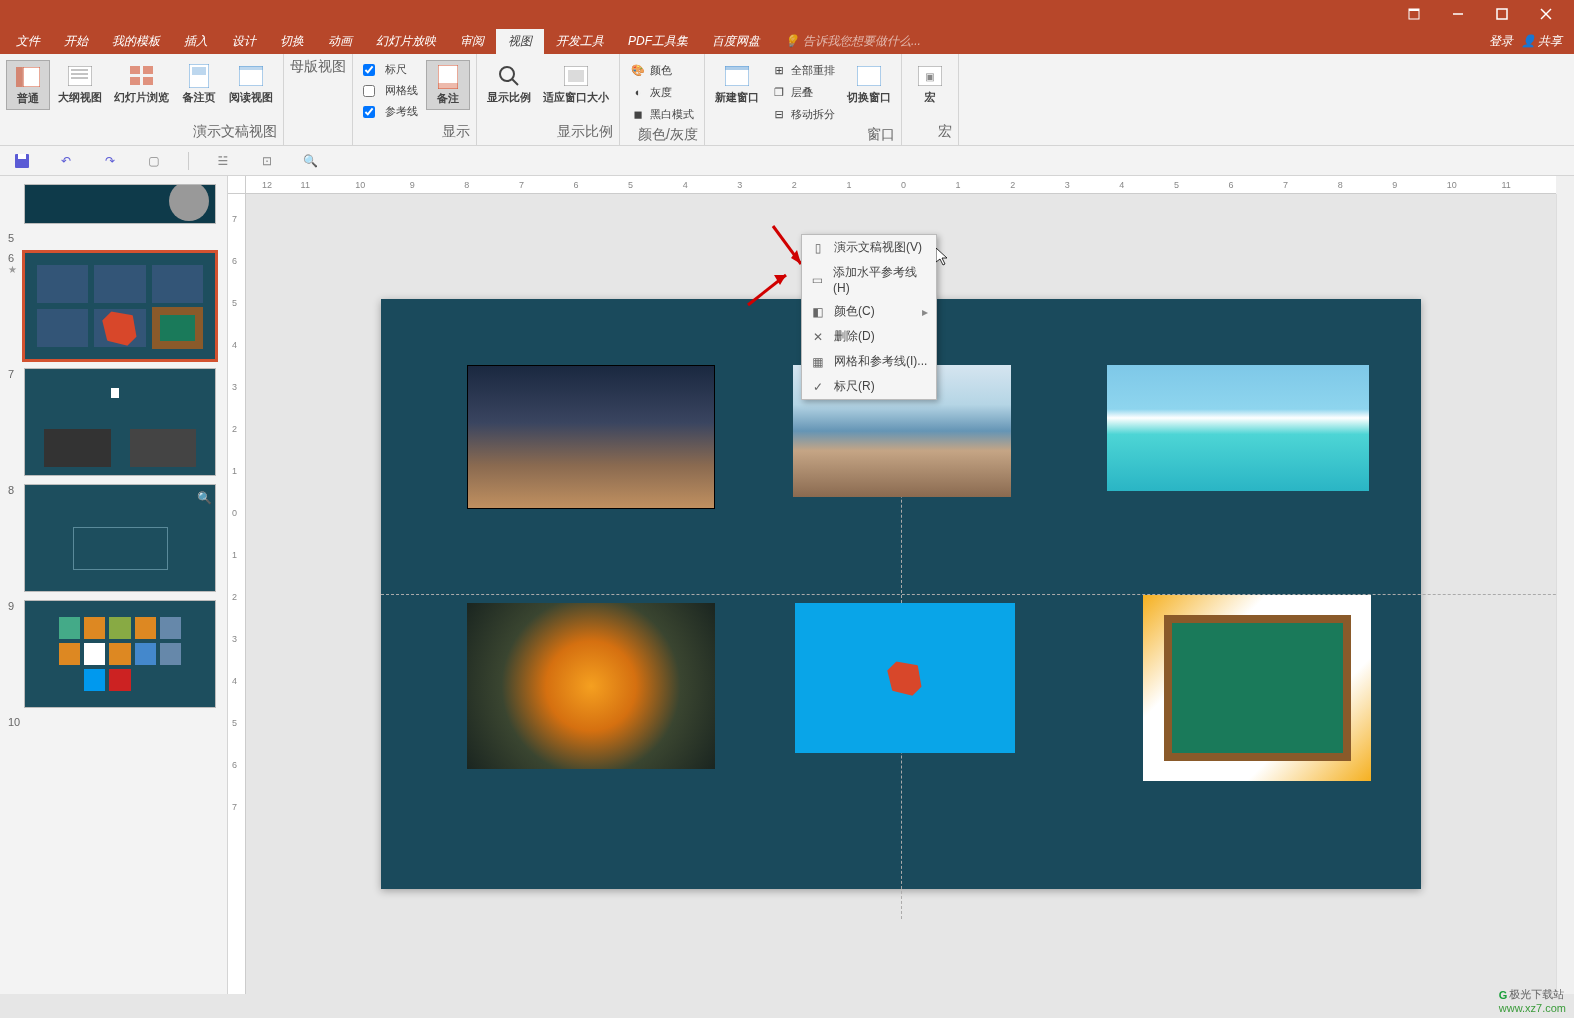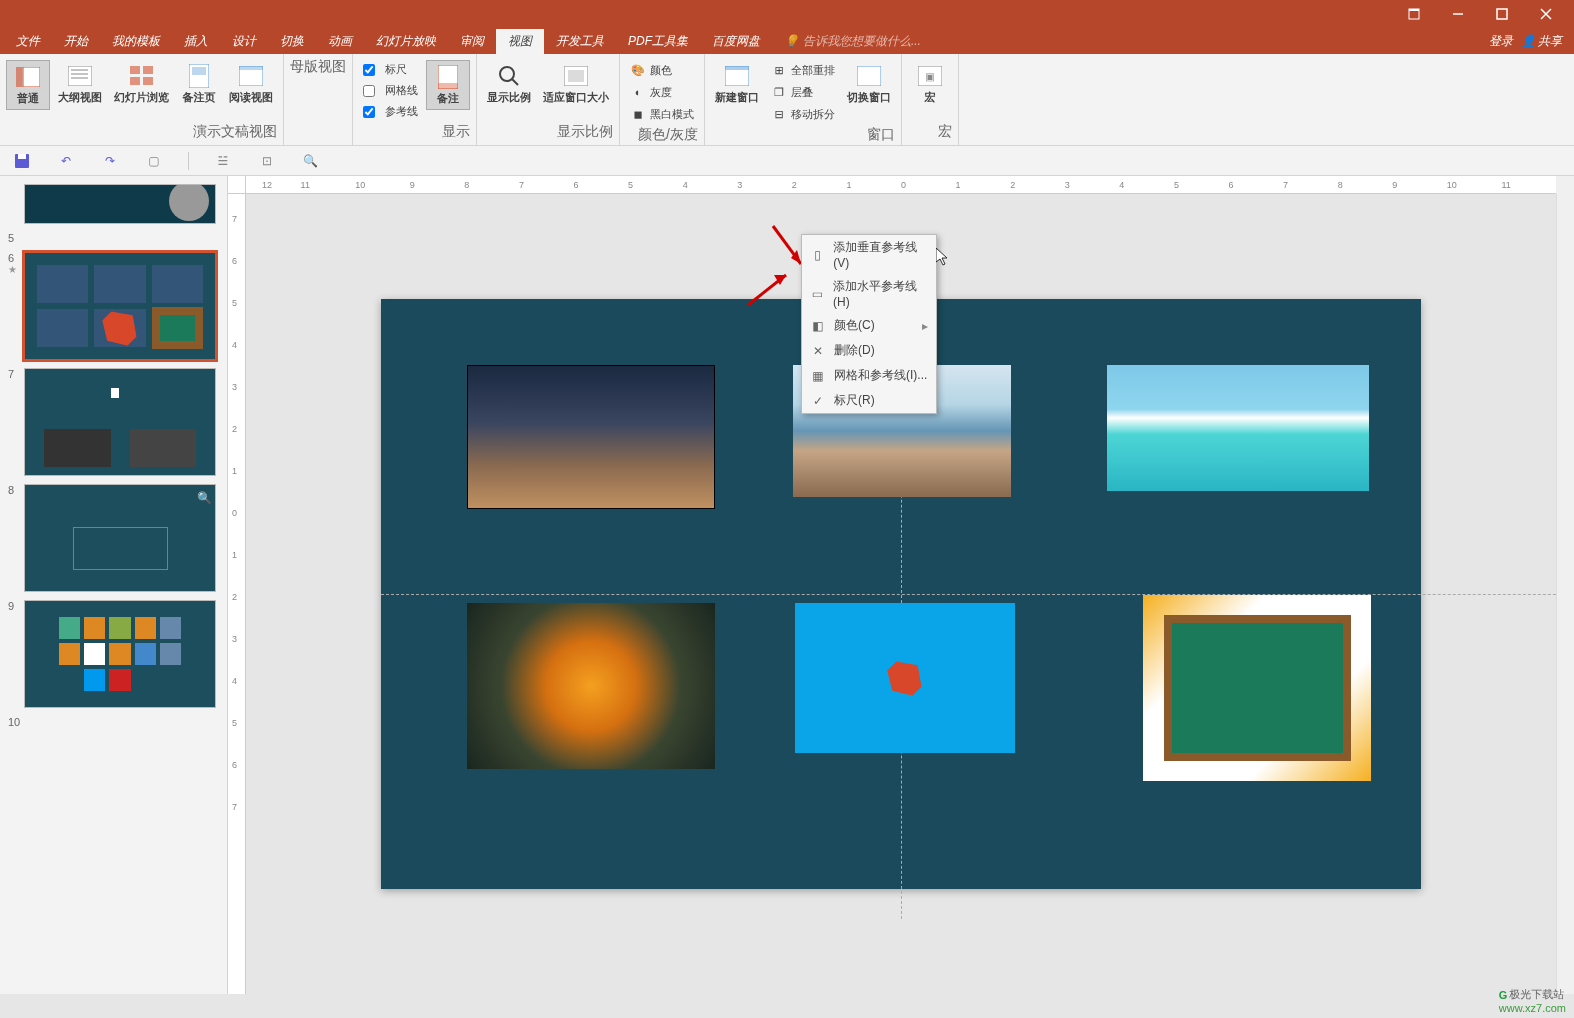--- a/index.html
+++ b/index.html
@@ -499,21 +499,21 @@
           <polygon points="30,40 20,34 26,26" fill="#d00000"></polygon>
         </svg>
         <svg class="arrow" style="left:500px;top:75px;" width="50" height="40">
           <line x1="2" y1="36" x2="40" y2="6" stroke="#d00000" stroke-width="3"></line>
           <polygon points="40,6 28,6 34,16" fill="#d00000"></polygon>
         </svg>
 
         <div class="context-menu" style="left:555px;top:40px;">
           <div class="context-item">
             <span class="context-icon">▯</span>
-            <span>添加垂直参考线(V)</span>
+            <span>演示文稿视图(V)</span>
           </div>
           <div class="context-item">
             <span class="context-icon">▭</span>
             <span>添加水平参考线(H)</span>
           </div>
           <div class="context-item">
             <span class="context-icon">◧</span>
             <span>颜色(C)</span>
             <span class="context-arrow">▸</span>
           </div>

